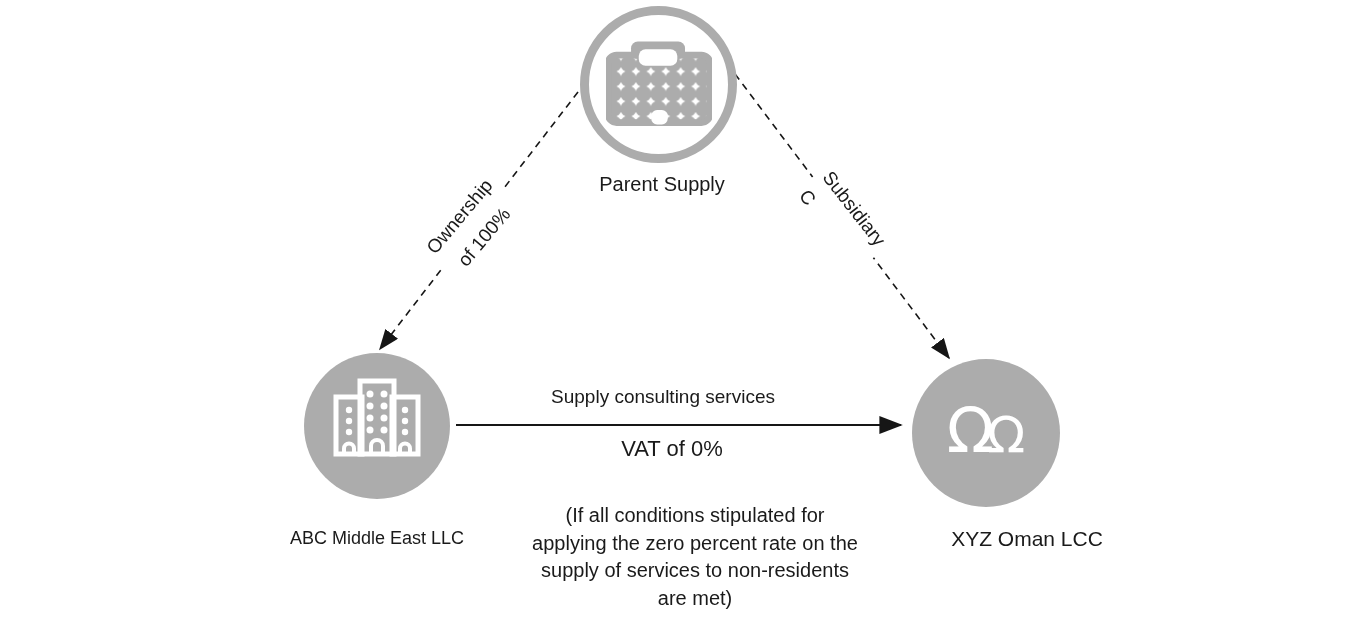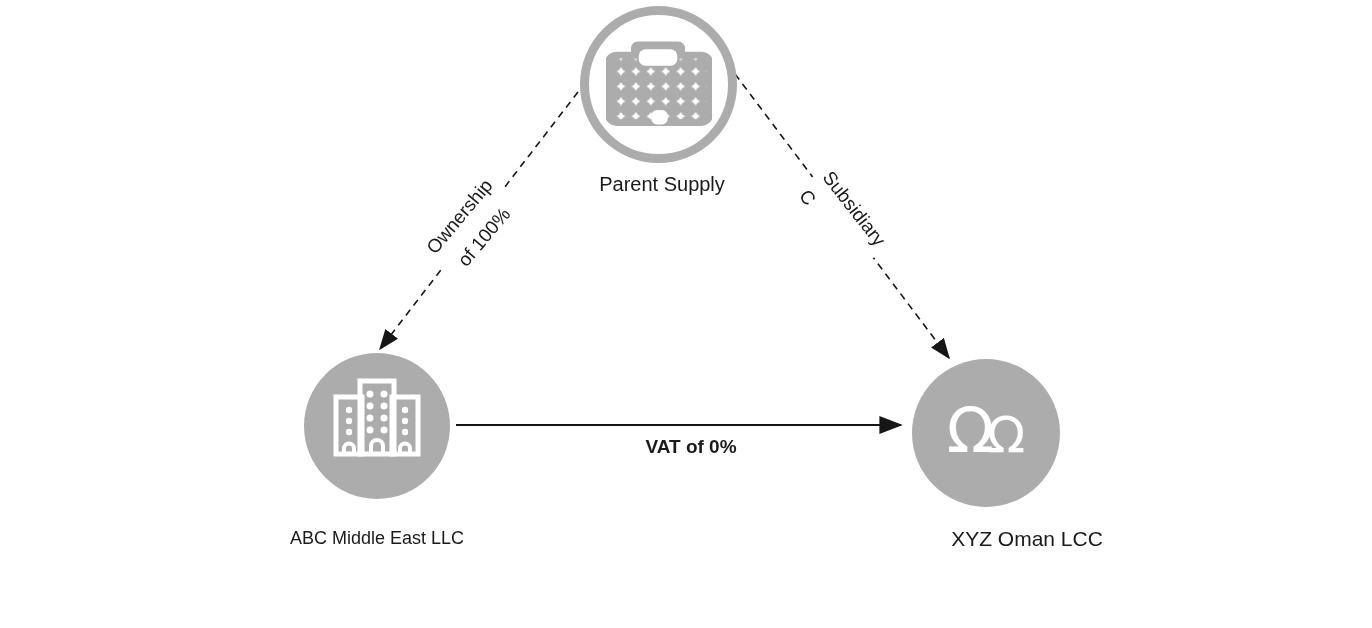--- a/index.html
+++ b/index.html
@@ -19,21 +19,21 @@
   .people-glyphs { display:flex; align-items:baseline; color:#fff; font-family:"DejaVu Sans", sans-serif; line-height:1; margin-top:-4px; }
   .people-glyphs .p1 { font-size:62px; }
   .people-glyphs .p2 { font-size:50px; margin-left:-7px; }
 
   
   .lbl { position:absolute; z-index:2; white-space:nowrap; }
   .parent-label { left:662px; top:184px; transform:translate(-50%,-50%); font-size:20px; }
   .abc-label  { left:377px; top:527px; transform:translateX(-50%); font-size:18px; line-height:23px; text-align:right; }
   .xyz-label  { left:1027px; top:527px; transform:translateX(-50%); font-size:21px; }
   .supply-top { left:663px; top:386px; transform:translateX(-50%); font-size:19px; }
-  .supply-bottom { left:691px; top:436px; transform:translateX(-50%); font-size:19px;font-weight:bold; }
+  .supply-bottom { left:672px; top:436px; transform:translateX(-50%); font-size:22px; }
 
   .edge-label { position:absolute; z-index:3; background:#fff; padding:2px 6px; font-size:19px; line-height:32px; white-space:nowrap; }
   .ownership-label { left:472px; top:227px; transform:translate(-50%,-50%) rotate(-50deg); text-align:center; }
   .subsidiary-label { left:842px; top:218px; transform:translate(-50%,-50%) rotate(52deg); text-align:left; line-height:30px; }
 
   .footnote { position:absolute; left:695px; top:502px; transform:translateX(-50%);
     z-index:2; font-size:20px; line-height:27.5px; text-align:center; white-space:nowrap; }
 </style>
 </head>
 <body>
@@ -115,16 +115,23 @@
   <div class="edge-label ownership-label">
     <div>Ownership</div>
     <div>of 100%</div>
   </div>
 
   <div class="edge-label subsidiary-label">
     <div>Subsidiary</div>
     <div>C</div>
   </div>
 
+  <div class="lbl supply-top">Supply consulting services</div>
   <div class="lbl supply-bottom">VAT of 0%</div>
 
+  <div class="footnote">
+    <div>(If all conditions stipulated for</div>
+    <div>applying the zero percent rate on the</div>
+    <div>supply of services to non-residents</div>
+    <div>are met)</div>
+  </div>
 
 </div>
 
 </body></html>

